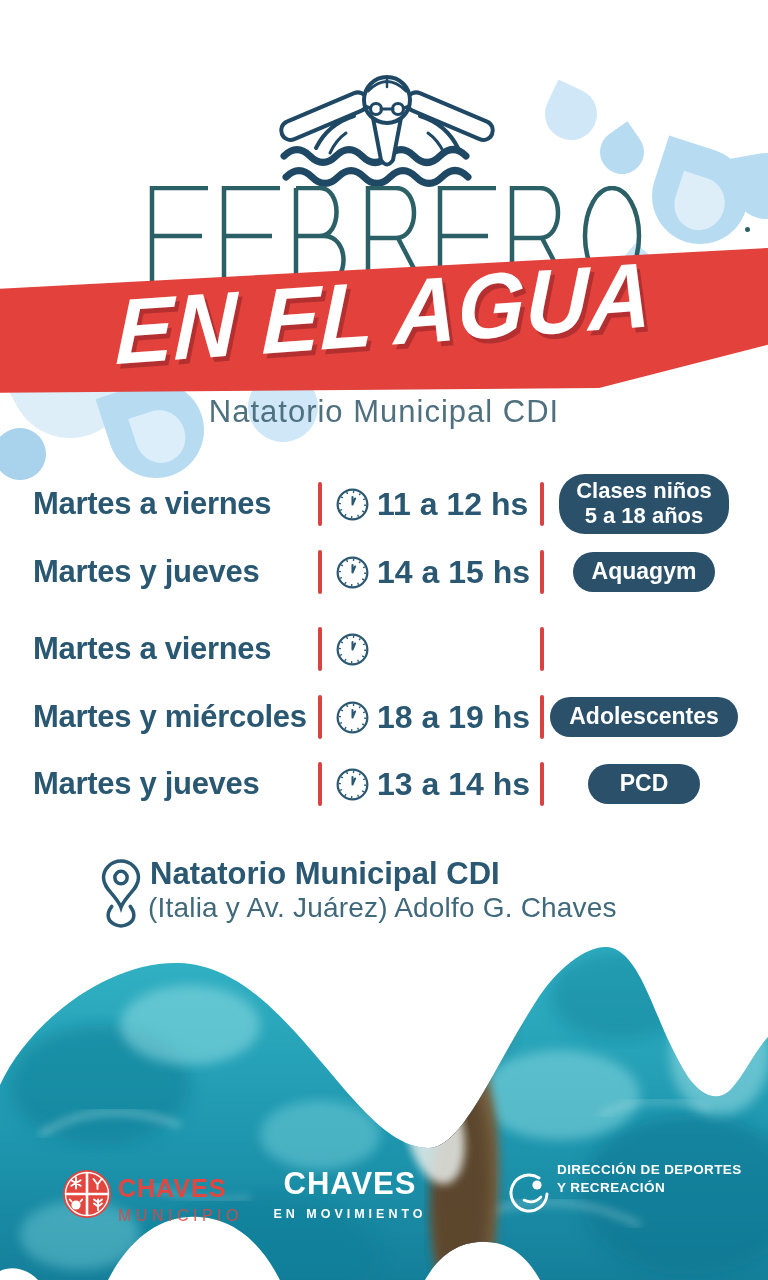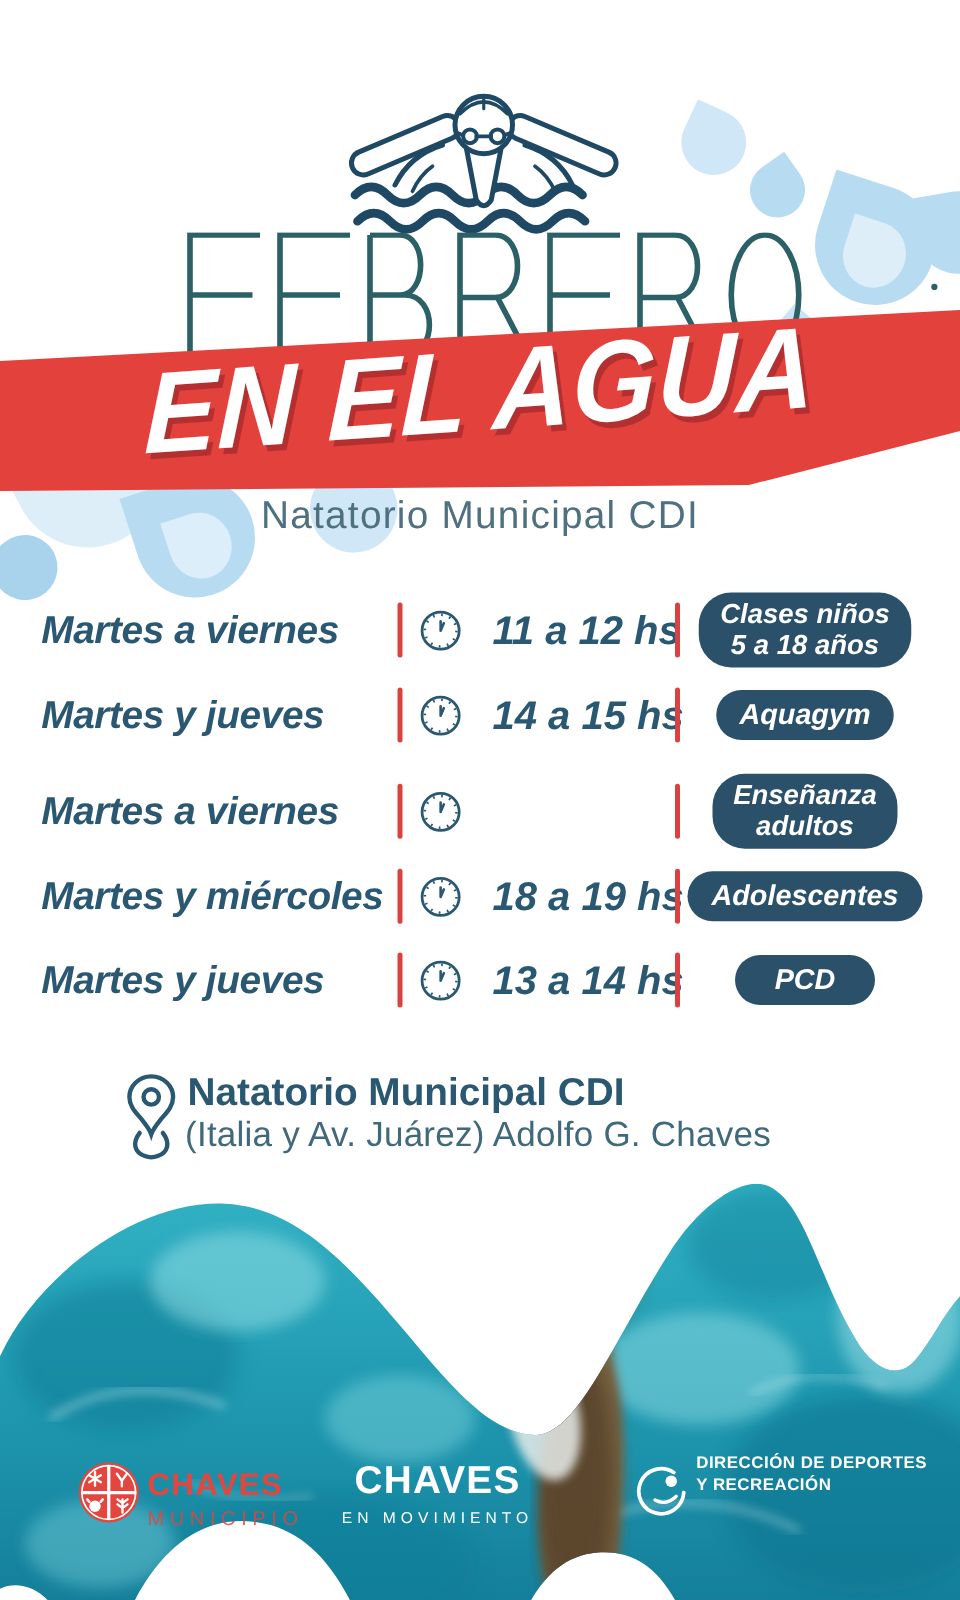--- a/index.html
+++ b/index.html
@@ -27,27 +27,27 @@
     transform:rotate(-4deg) scaleX(.94) skewX(-6deg);
     font-size:92px;font-weight:bold;font-style:italic;color:#ffffff;
     letter-spacing:1px;white-space:nowrap;margin-top:-14px;
     text-shadow:4px 5px 0 rgba(125,26,33,.45);
   }
   .subtitle{
     position:absolute;left:0;top:394px;width:768px;text-align:center;z-index:4;
     font-size:31px;color:#4e707f;letter-spacing:1px;font-weight:normal;
   }
   
-  .row{position:absolute;left:0;width:768px;display:flex;align-items:center;z-index:4;font-style:italic;}
+  .row{position:absolute;left:0;width:768px;display:flex;align-items:center;z-index:4;}
   .cell-day{width:318px;padding-left:33px;font-size:31px;font-weight:bold;
     color:#2a5872;letter-spacing:-.3px;white-space:nowrap;}
   .vdiv{width:4px;height:44px;background:#d94240;border-radius:2px;flex:none;}
   .cell-time{width:218px;display:flex;align-items:center;}
   .clock{margin-left:14px;flex:none;}
-  .time-text{margin-left:25px;font-size:32px;font-weight:bold;color:#2a5872;white-space:nowrap;}
+  .time-text{margin-left:8px;font-size:32px;font-weight:bold;color:#2a5872;white-space:nowrap;}
   .cell-pill{width:200px;display:flex;justify-content:center;}
   .pill{
     background:#2a506a;color:#ffffff;border-radius:26px;
     min-width:112px;padding:7px 19px;text-align:center;
     font-weight:bold;font-size:23px;line-height:1.12;white-space:nowrap;
   }
   .pill .l2:empty{display:none;}
   .pill.two{font-size:22px;padding:5px 17px;}
   
   .loc-pin{position:absolute;left:98px;top:858px;z-index:4;}
@@ -60,21 +60,21 @@
   
   .water{position:absolute;left:0;top:935px;z-index:1;}
   .footer-logos{position:absolute;left:0;top:1160px;width:768px;height:90px;z-index:5;}
   .seal{position:absolute;left:61px;top:8px;}
   .muni-text{position:absolute;left:118px;top:14px;}
   .muni-title{font-size:25px;font-weight:bold;color:#e2463f;letter-spacing:1px;}
   .muni-sub{font-size:16px;font-weight:normal;color:#e2463f;letter-spacing:4.5px;
     margin-top:4px;opacity:.85;}
   .mov-text{position:absolute;left:260px;top:6px;width:180px;text-align:center;}
   .mov-title{font-size:31px;font-weight:bold;color:#ffffff;letter-spacing:1px;}
-  .mov-sub{font-size:12.5px;font-weight:normal;color:#ffffff;letter-spacing:4px;margin-top:5px;}
+  .mov-sub{font-size:12.5px;font-weight:bold;color:#ffffff;letter-spacing:4px;margin-top:5px;}
   .dep-icon{position:absolute;left:508px;top:12px;}
   .dep-text{position:absolute;left:557px;top:1px;font-size:13.5px;font-weight:bold;
     color:#ffffff;line-height:1.3;letter-spacing:.4px;}
 </style>
 </head>
 <body>
 
 <div class="poster">
 
   <div class="drop" style="left:652px;top:148px;width:96px;height:96px;background:#b7dcf2;transform:rotate(18deg);">
@@ -194,26 +194,20 @@
     <div class="cell-time">
       <svg class="clock" width="33" height="33" viewBox="0 0 24 24">
           <g stroke="#2a5872" fill="none">
             <circle cx="12" cy="12" r="10.8" stroke-width="1.6"></circle>
             <circle cx="12" cy="12" r="9.2" stroke-width="1.5" stroke-dasharray="1 3.82"></circle>
             <path d="M12,12 L12,6.6 M12,12 L13.9,7.6" stroke-width="1.5" stroke-linecap="round"></path>
           </g>
         </svg>
     </div>
     <div class="vdiv"></div>
-    <div class="cell-pill">
-        <div class="pill two">
-          <div class="l1">Enseñanza</div>
-          <div class="l2">adultos</div>
-        </div>
-      </div>
   </div>
 
   <div class="row" style="top:694px;height:46px;">
     <div class="cell-day">Martes y miércoles</div>
     <div class="vdiv"></div>
     <div class="cell-time">
       <svg class="clock" width="33" height="33" viewBox="0 0 24 24">
           <g stroke="#2a5872" fill="none">
             <circle cx="12" cy="12" r="10.8" stroke-width="1.6"></circle>
             <circle cx="12" cy="12" r="9.2" stroke-width="1.5" stroke-dasharray="1 3.82"></circle>

